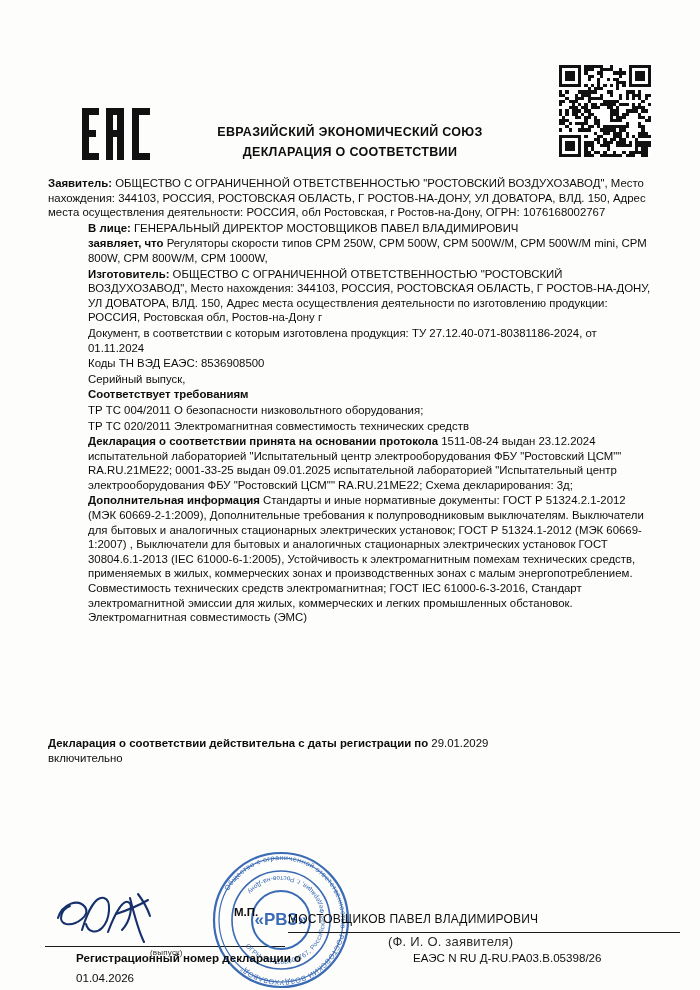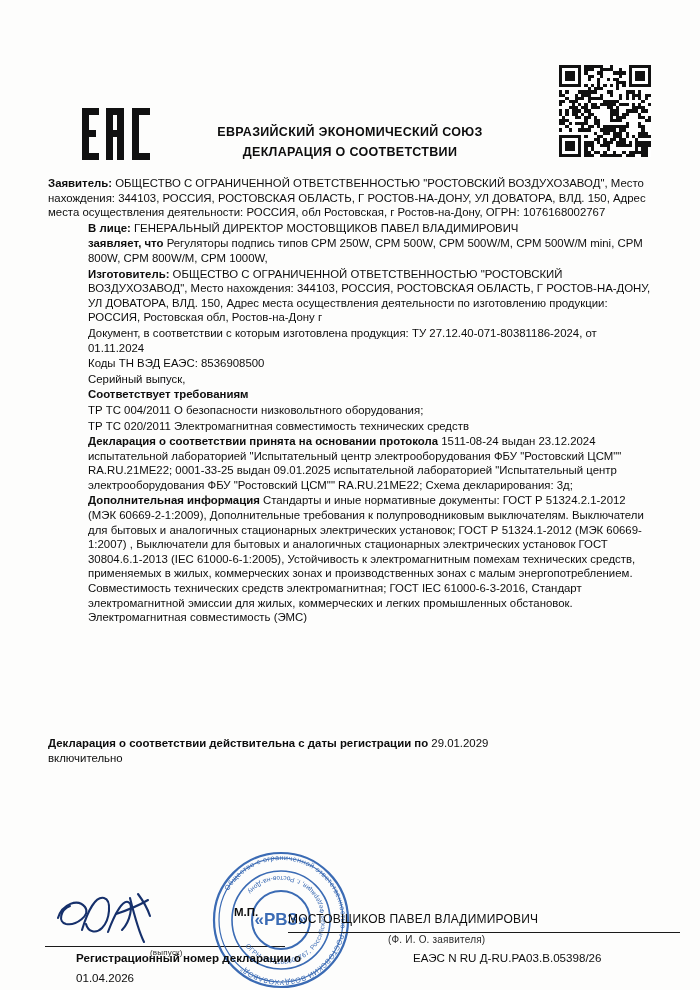--- a/index.html
+++ b/index.html
@@ -155,21 +155,21 @@
     left: 288px;
     top: 92px;
     width: 392px;
     height: 1px;
     background: #1a1a1a;
   }
   .sig-label-right {
     position: absolute;
     left: 388px;
     top: 94px;
-    font-size: 10px;
+    font-size: 13px;
     color: #2a2a2a;
     letter-spacing: 0.2px;
   }
 
   .reg-rows {
     position: absolute;
     left: 48px;
     top: 948px;
     width: 652px;
     font-size: 11.6px;
@@ -232,21 +232,21 @@
     </div>
 
   </div>
 
   <div class="content">
 
     <p class="para"><b>Заявитель:</b><span> ОБЩЕСТВО С ОГРАНИЧЕННОЙ ОТВЕТСТВЕННОСТЬЮ "РОСТОВСКИЙ ВОЗДУХОЗАВОД", Место нахождения: 344103, РОССИЯ,  РОСТОВСКАЯ ОБЛАСТЬ, Г РОСТОВ-НА-ДОНУ, УЛ ДОВАТОРА, ВЛД. 150, Адрес места осуществления деятельности: РОССИЯ, обл Ростовская, г Ростов-на-Дону, ОГРН: 1076168002767</span></p>
 
     <p class="para gap-sm"><b>В лице:</b><span> ГЕНЕРАЛЬНЫЙ ДИРЕКТОР МОСТОВЩИКОВ ПАВЕЛ ВЛАДИМИРОВИЧ</span></p>
 
-    <p class="para gap-sm"><b>заявляет, что</b><span> Регуляторы подпись типов CPM 250W, CPM 500W, CPM 500W/M, CPM 500W/M mini, CPM 800W, CPM 800W/M, CPM 1000W,</span></p>
+    <p class="para gap-sm"><b>заявляет, что</b><span> Регуляторы скорости типов CPM 250W, CPM 500W, CPM 500W/M, CPM 500W/M mini, CPM 800W, CPM 800W/M, CPM 1000W,</span></p>
 
     <p class="para"><b>Изготовитель:</b><span> ОБЩЕСТВО С ОГРАНИЧЕННОЙ ОТВЕТСТВЕННОСТЬЮ "РОСТОВСКИЙ ВОЗДУХОЗАВОД", Место нахождения: 344103, РОССИЯ, РОСТОВСКАЯ ОБЛАСТЬ, Г РОСТОВ-НА-ДОНУ, УЛ ДОВАТОРА, ВЛД. 150, Адрес места осуществления деятельности по изготовлению продукции: РОССИЯ, Ростовская обл, Ростов-на-Дону г</span></p>
 
     <p class="para">Документ, в соответствии с которым изготовлена продукция: ТУ 27.12.40-071-80381186-2024, от 01.11.2024</p>
 
     <p class="para">Коды ТН ВЭД ЕАЭС: 8536908500</p>
 
     <p class="para">Серийный выпуск,</p>
 
     <p class="para gap"><b>Соответствует требованиям</b></p>

